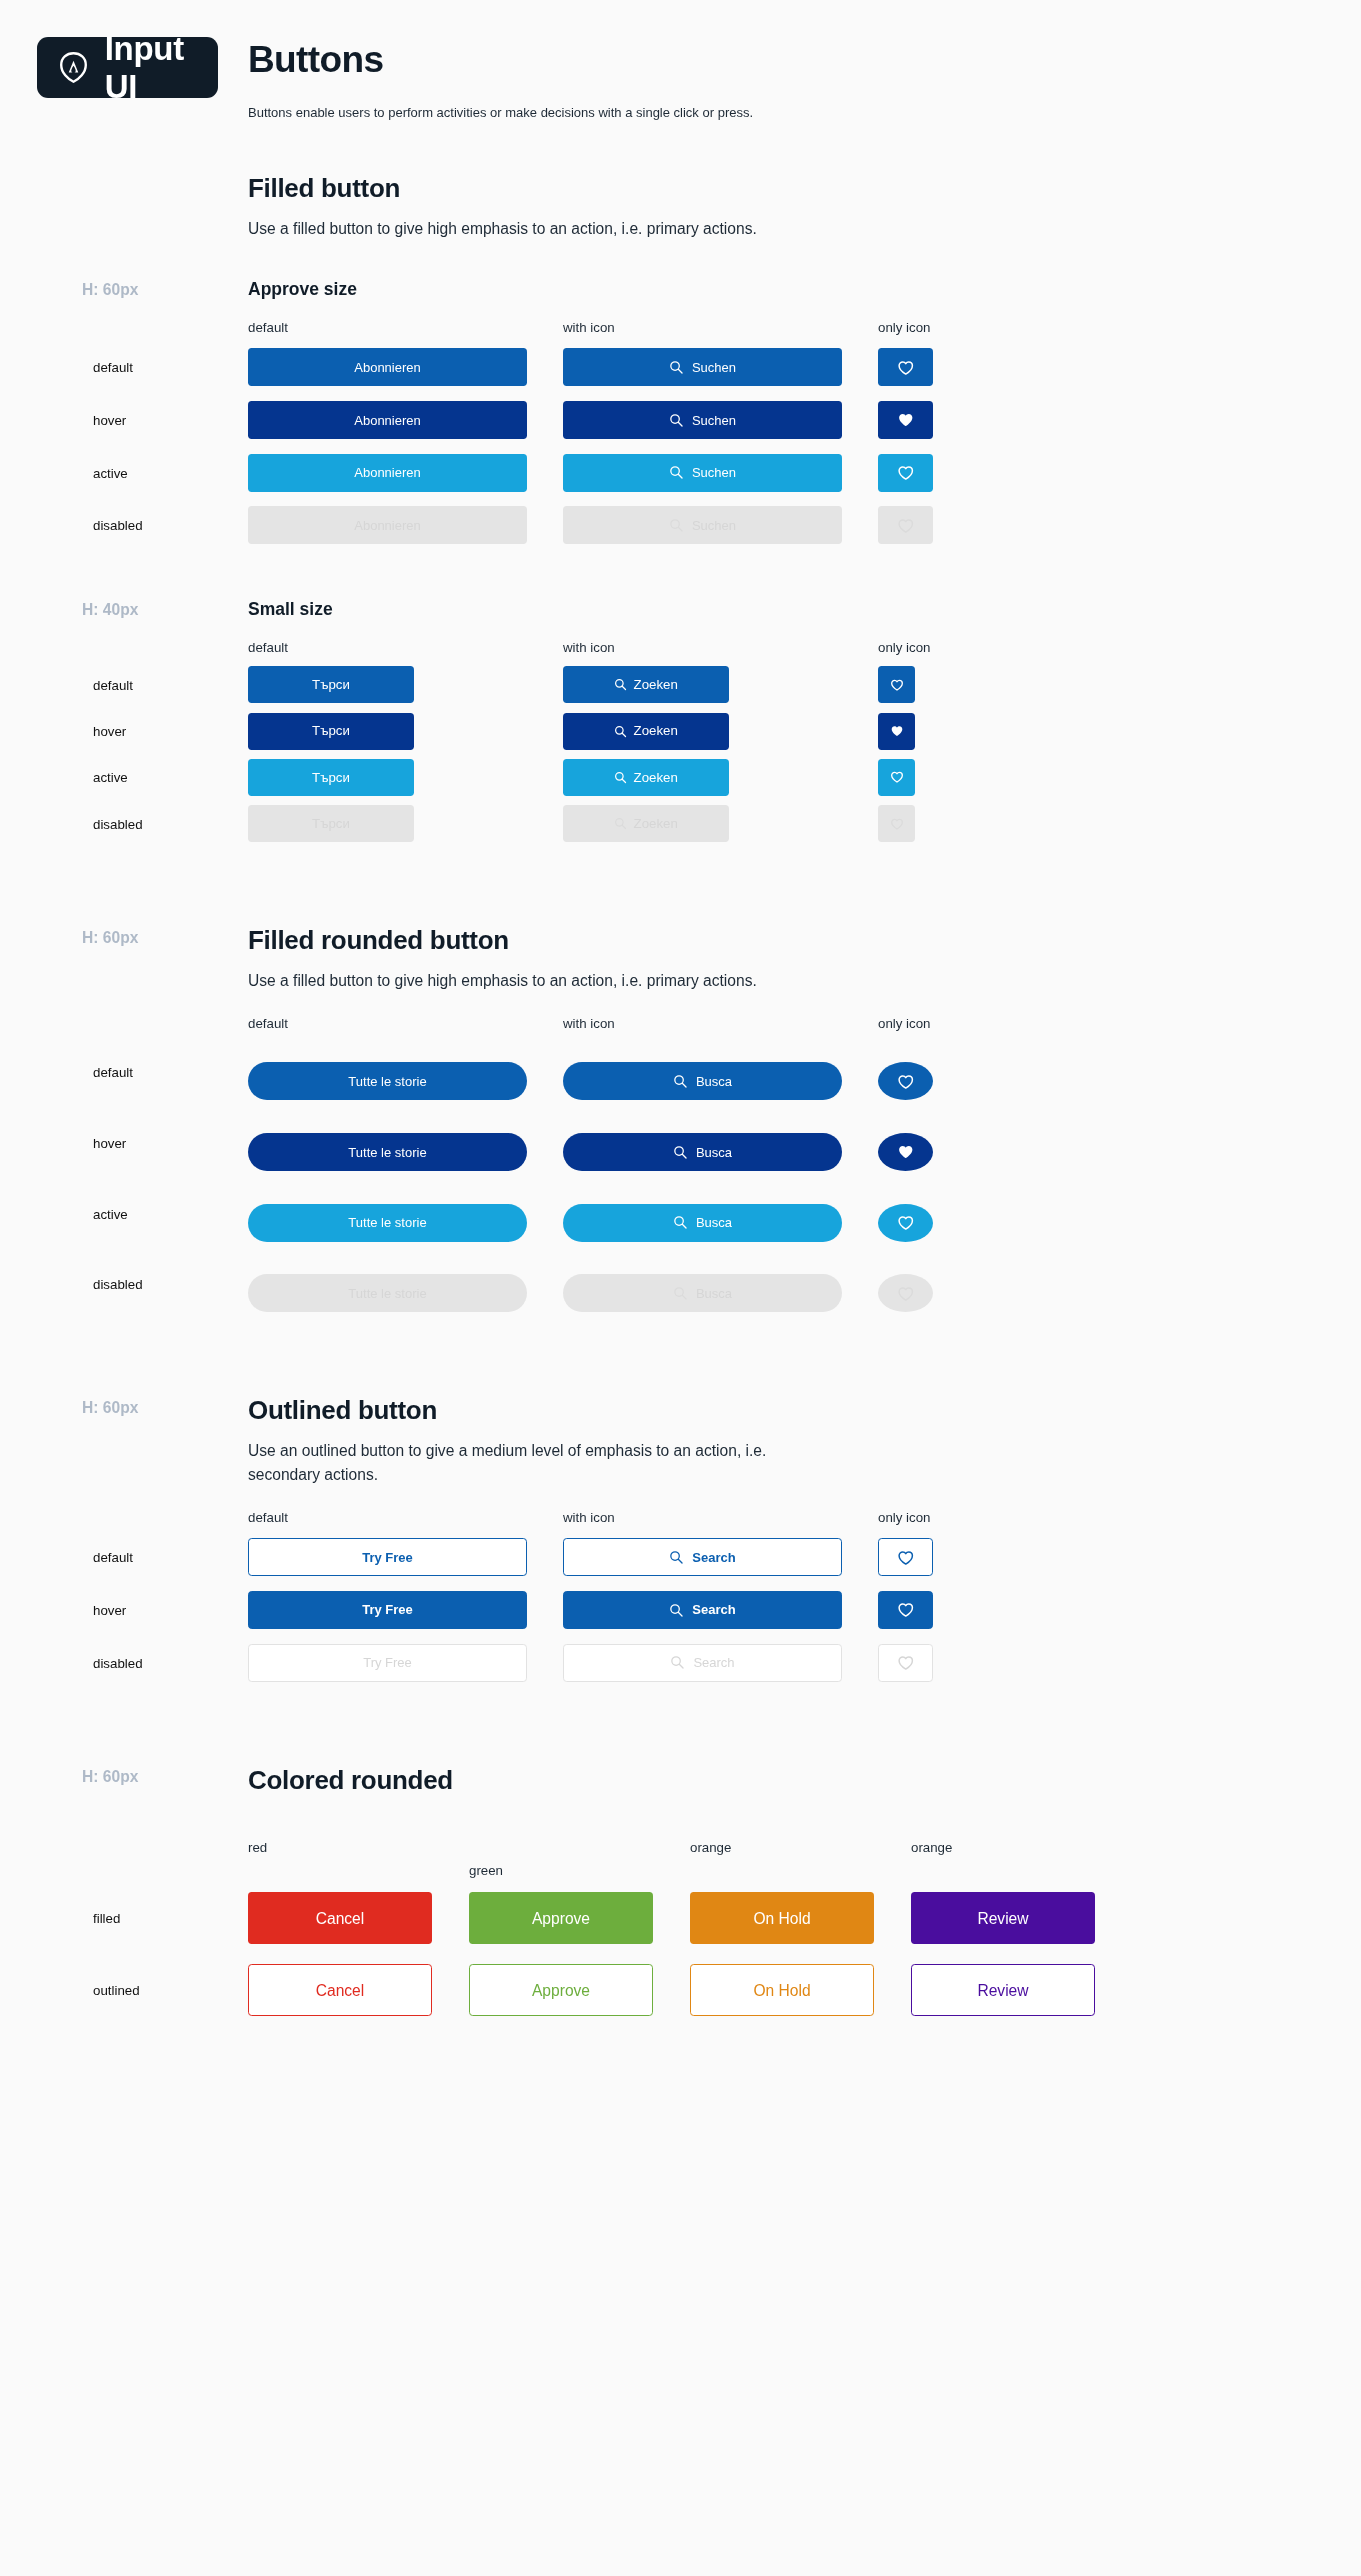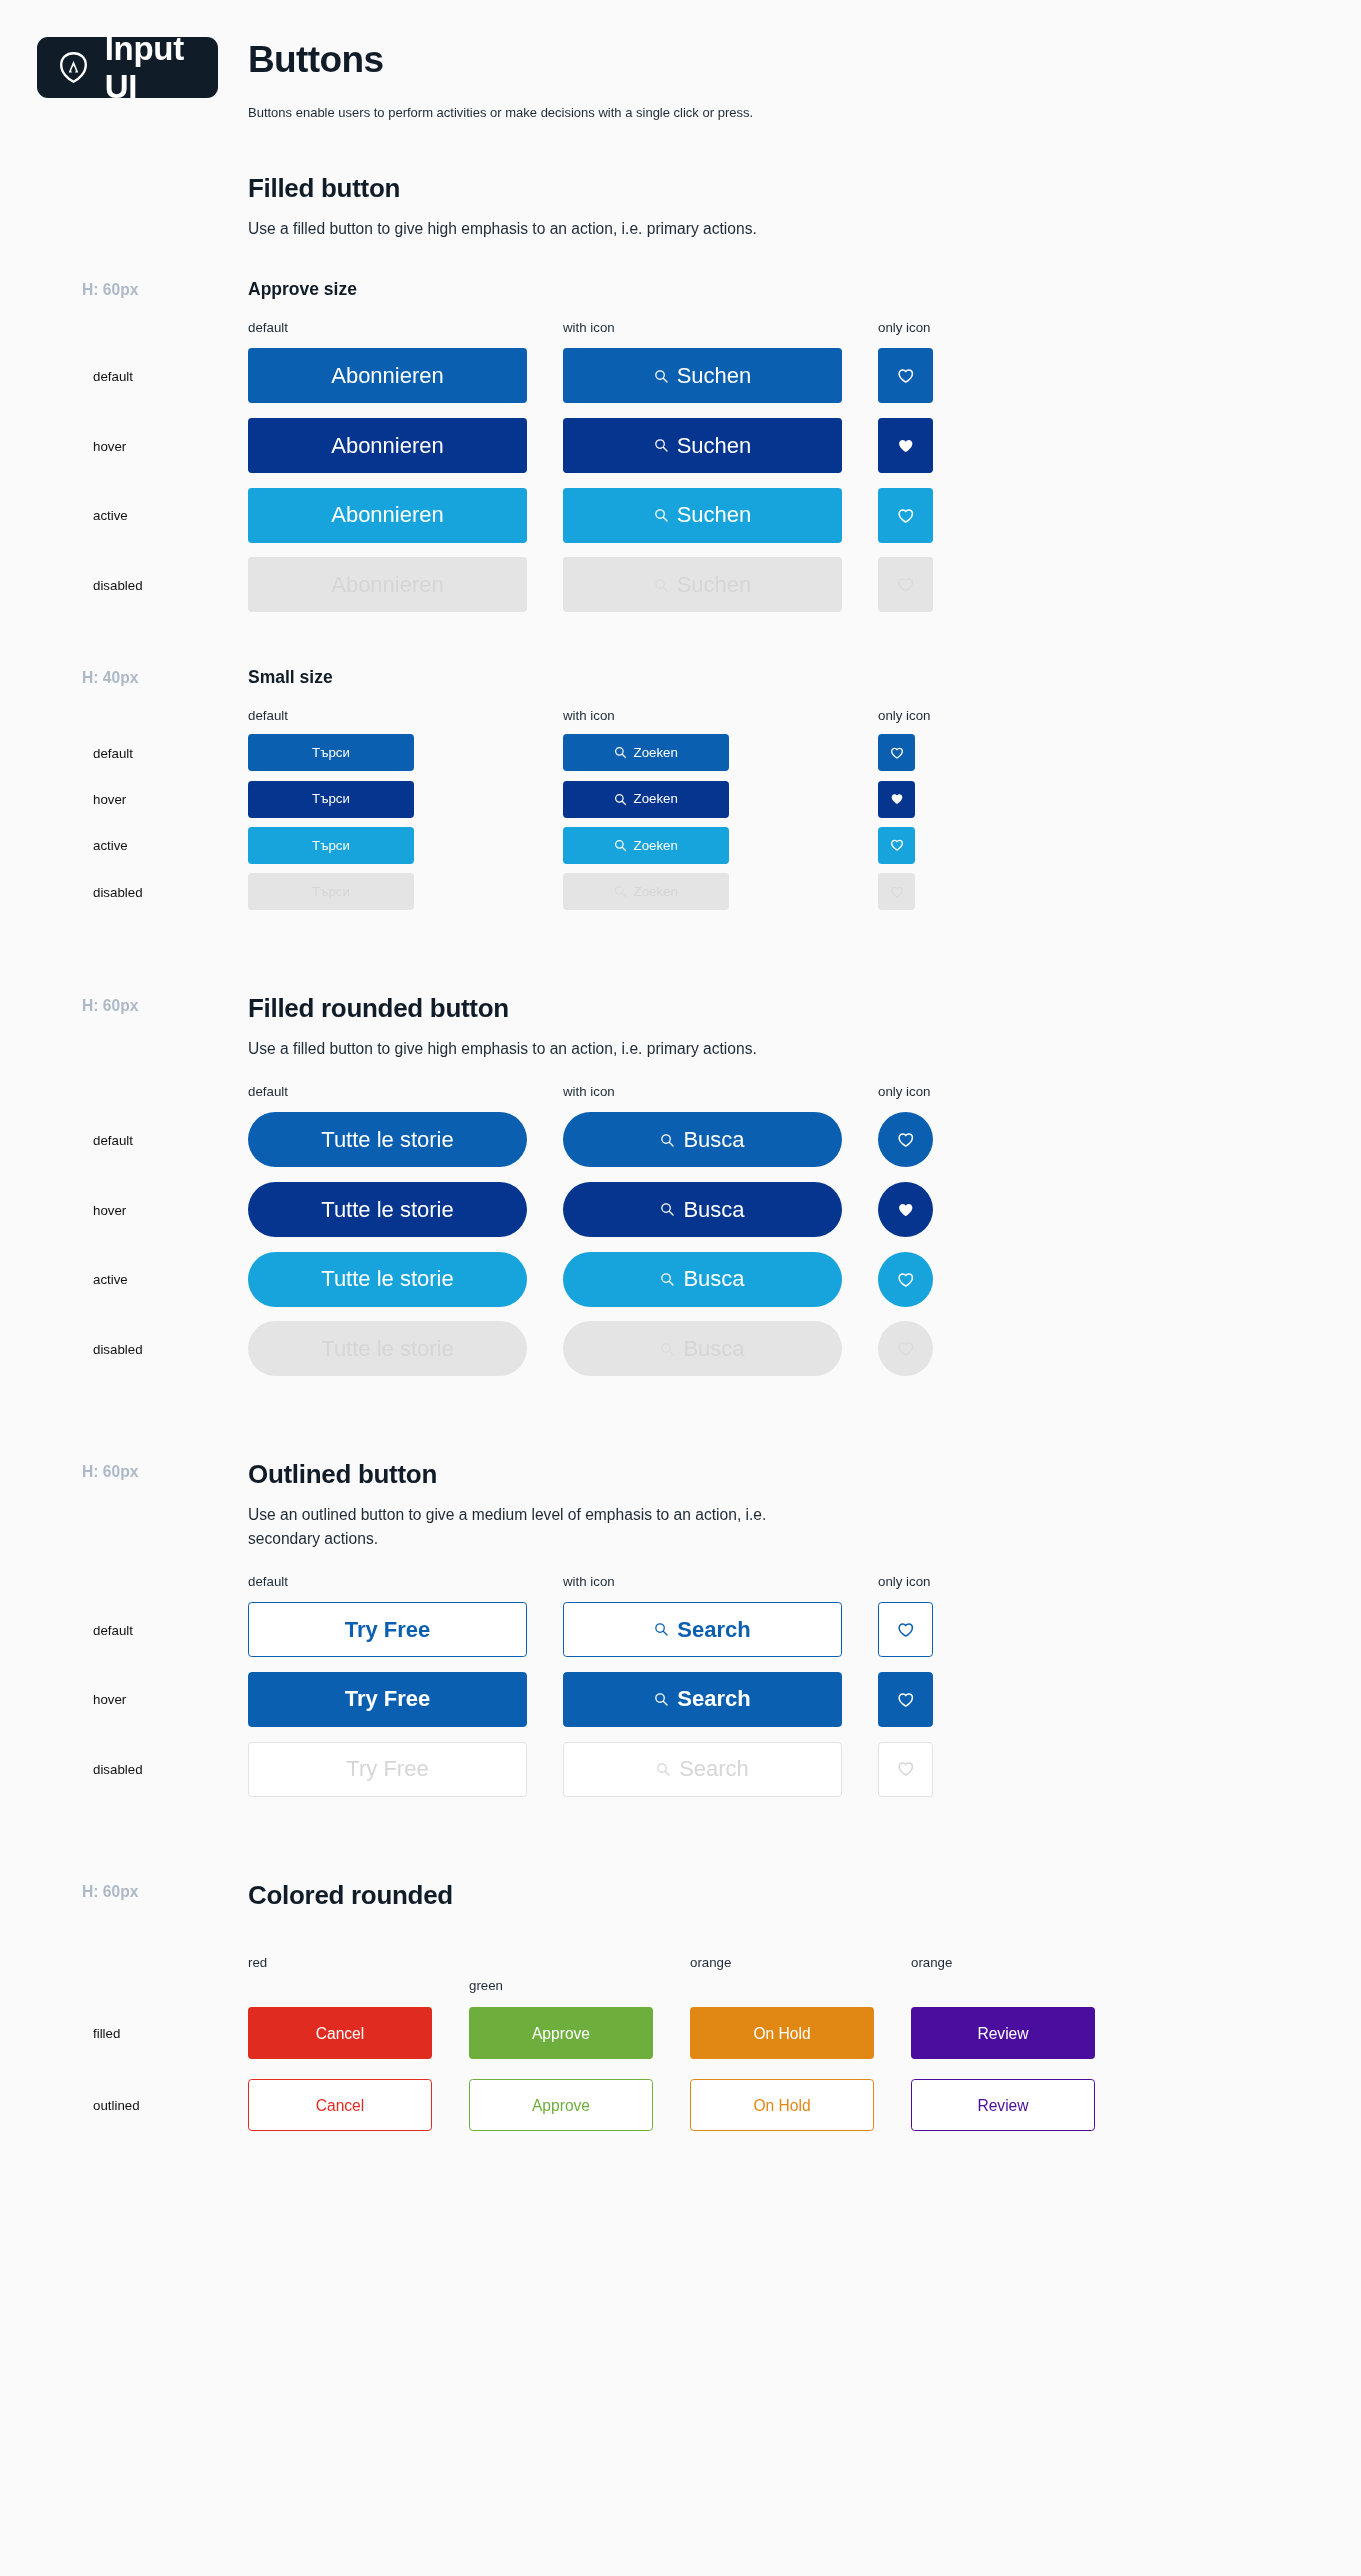--- a/index.html
+++ b/index.html
@@ -81,25 +81,25 @@
   
   .btn{
     display:inline-flex;align-items:center;justify-content:center;
     gap:8.3px;border:0;cursor:pointer;
     font-family:inherit;font-size:15.6px;font-weight:400;
     color:#fff;background:var(--blue);
     border-radius:3.7px;
     line-height:1;
     padding:0;
   }
-  .btn.std{height:55px;width:279px;font-size:22px;}
+  .btn.std{height:38px;width:279px;font-size:13px;}
   .btn.std.icononly{width:55px;}
   .btn.sm{height:37px;width:166px;font-size:13.3px;gap:6.4px;}
   .btn.sm.icononly{width:37px;}
-  .btn.round{border-radius:37px;}
+  .btn.round{border-radius:37px;margin-top:18px;}
   .btn.round.icononly{border-radius:50%;}
 
   .s-default{background:var(--blue);}
   .s-hover{background:var(--blue-hover);}
   .s-active{background:var(--blue-active);}
   .s-disabled{background:var(--disabled-bg);color:var(--disabled-fg);cursor:default;}
   .s-disabled .ic{opacity:.62;}
 
   
   .btn.outlined{

